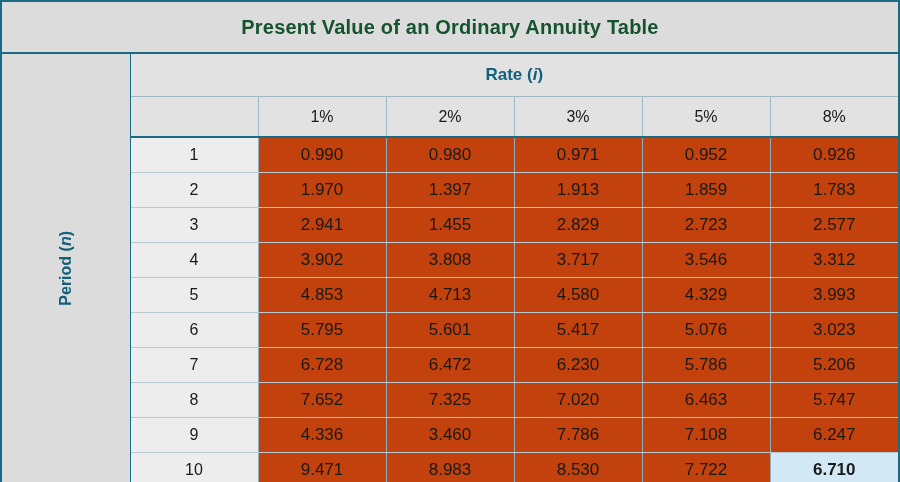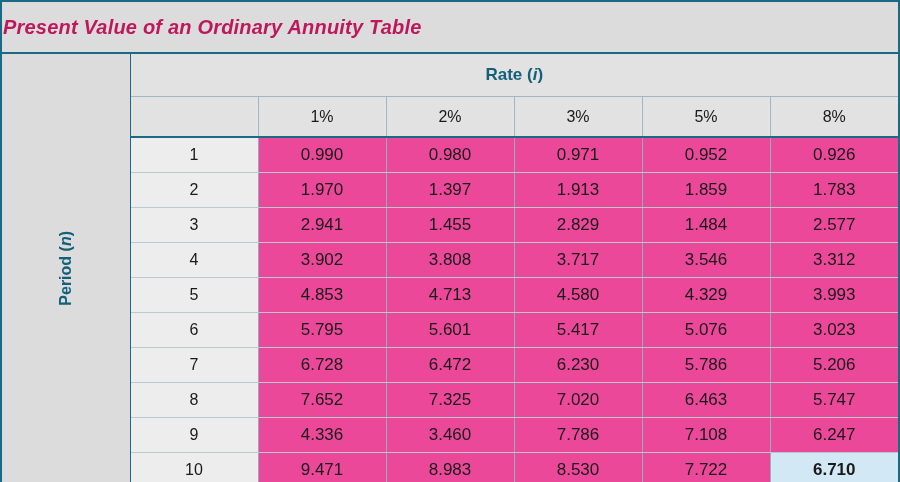--- a/index.html
+++ b/index.html
@@ -26,27 +26,27 @@
   table.annuity {
     width: 100%;
     height: 100%;
     border-collapse: collapse;
     table-layout: fixed;
   }
 
   
   .title-cell {
     background: #dcdcdc;
-    color: #be185d;
+    color: #14532d;
     font-size: 20px;
     font-weight: bold;
+    text-align: center;
     height: 48px;
     border-bottom: 2px solid #1b6a85;
     letter-spacing: 0.2px;
-    font-style: italic;
   }
 
   
   .rate-cell {
     background: #e2e2e2;
     color: #14607a;
     font-size: 17px;
     font-weight: bold;
     text-align: center;
     height: 40px;
@@ -97,21 +97,21 @@
     width: 72px;
     border-bottom: 1px solid #b9c9d0;
     border-right: 1px solid #8fb0bb;
   }
   td.val {
     font-size: 17px;
     color: #1a1a1a;
     text-align: center;
     border-bottom: 1px solid #b9c9d0;
     border-left: 1px solid #8fb0bb;
-    background: #ec4899;
+    background: #c2410c;
     height: 32px;
   }
   tr.last-row td.val,
   tr.last-row td.num-head { border-bottom: none; }
 
   td.val.highlight {
     background: #d2e9f5;
     font-weight: bold;
   }
 </style>
@@ -153,21 +153,21 @@
         <td class="val">1.397</td>
         <td class="val">1.913</td>
         <td class="val">1.859</td>
         <td class="val">1.783</td>
       </tr>
       <tr>
         <td class="num-head">3</td>
         <td class="val">2.941</td>
         <td class="val">1.455</td>
         <td class="val">2.829</td>
-        <td class="val">1.484</td>
+        <td class="val">2.723</td>
         <td class="val">2.577</td>
       </tr>
       <tr>
         <td class="num-head">4</td>
         <td class="val">3.902</td>
         <td class="val">3.808</td>
         <td class="val">3.717</td>
         <td class="val">3.546</td>
         <td class="val">3.312</td>
       </tr>

